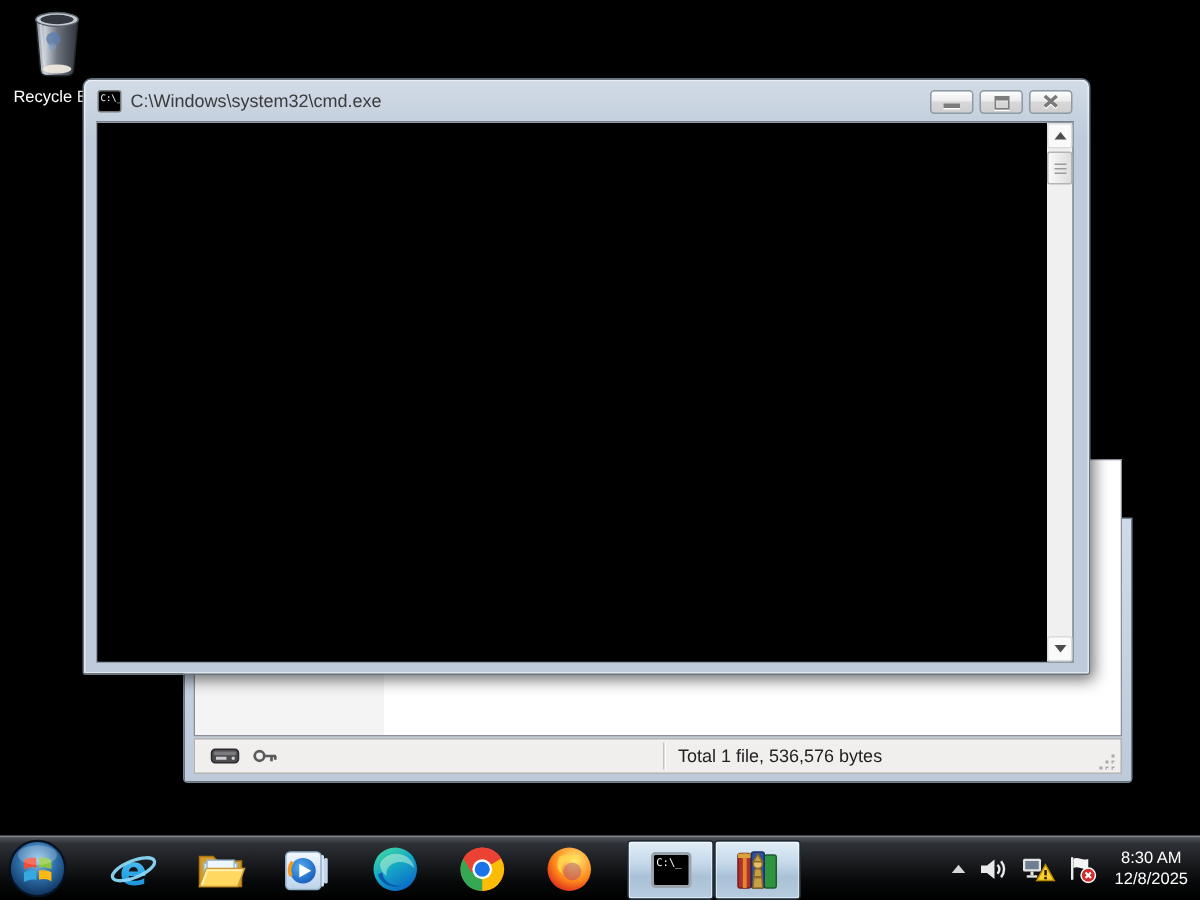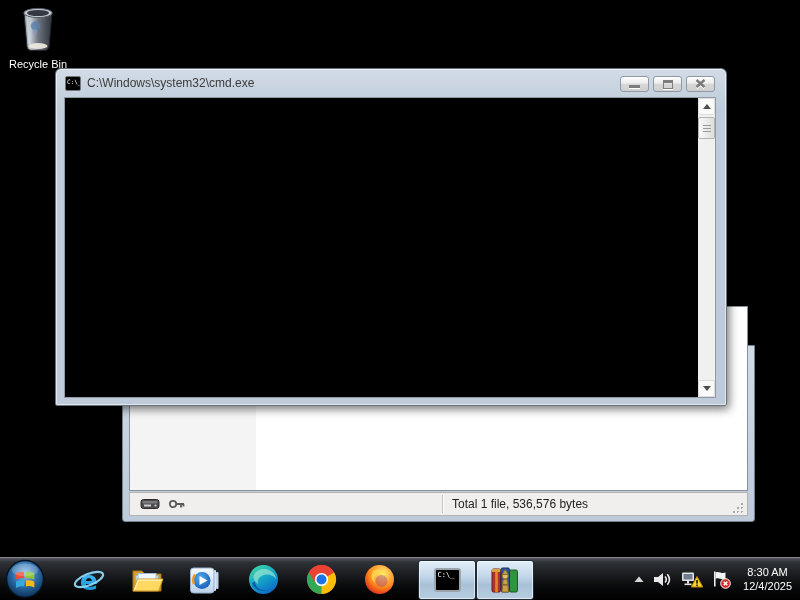--- a/index.html
+++ b/index.html
@@ -18,21 +18,21 @@
   .bg-left { width:126px; background:#f4f4f4; }
   .bg-right { flex:1; background:#fff; }
   .bg-statusbar { position:absolute; left:6px; right:6px; bottom:5px; height:24px; background:#f1efed;
     border:1px solid #b3b3b3; display:flex; align-items:center; font-size:12px; color:#222; }
   .sb-icons { width:312px; display:flex; align-items:center; gap:8px; padding-left:10px; }
   .sb-divider { width:0; height:18px; border-left:1px solid #c3c3c3; border-right:1px solid #fdfdfd; }
   .sb-text { margin-left:8px; white-space:nowrap; }
   .grip { margin-left:auto; margin-right:2px; align-self:flex-end; width:13px; height:13px; }
 
   
-  .cmd-window { position:absolute; left:55px; top:68px; width:672px; height:338px; z-index:3;
+  .cmd-window { position:absolute; left:55px; top:52px; width:672px; height:398px; z-index:3;
     background:linear-gradient(180deg,#d2dce7,#bfcbda 40px,#bfcbda); border:1px solid #66737f;
     border-radius:6px 6px 2px 2px; box-shadow:inset 0 0 0 1px rgba(255,255,255,.55), 2px 3px 10px rgba(0,0,0,.55); }
   .titlebar { position:absolute; left:0; top:0; right:0; height:28px; display:flex; align-items:center; padding-left:9px; }
   .cmd-ico { width:16px; height:15px; background:#000; border:1px solid #777; border-radius:2px;
     color:#fff; font-family:"DejaVu Sans Mono",monospace; font-size:6px; line-height:7px; padding:1px 0 0 1px; overflow:hidden; flex:none; }
   .cmd-title { margin-left:6px; font-size:12px; color:#3b3b3b; white-space:nowrap; }
   .winbtns { position:absolute; right:11px; top:7px; display:flex; gap:4px; }
   .wbtn { width:29px; height:16px; border:1px solid #8e99a4; border-radius:3px;
     background:linear-gradient(#fefefe,#ececec 45%,#d8d8d8 50%,#cfcfcf); box-shadow:inset 0 1px 0 #fff;
     display:flex; align-items:center; justify-content:center; }
@@ -323,16 +323,16 @@
     <div class="tray-btn">
       <svg width="21" height="19" viewBox="0 0 21 19">
         <rect x="3" y="1.5" width="1.6" height="15" fill="#ececec"></rect>
         <path d="M4.6 2.5 C8 .8 10.5 4.3 14.5 2.6 L14.5 8.8 C10.5 10.5 8 7 4.6 8.7 Z" fill="#f4f4f4"></path>
         <circle cx="14.5" cy="13.5" r="4.8" fill="#d62929" stroke="#ffffff" stroke-width="1"></circle>
         <path d="M12.7 11.7 L16.3 15.3 M16.3 11.7 L12.7 15.3" stroke="#ffffff" stroke-width="1.5"></path>
       </svg>
     </div>
     <div class="clock">
       <div>8:30 AM</div>
-      <div>12/4/2025</div>
+      <div>12/8/2025</div>
     </div>
   </div>
 </div>
 
 </body></html>

